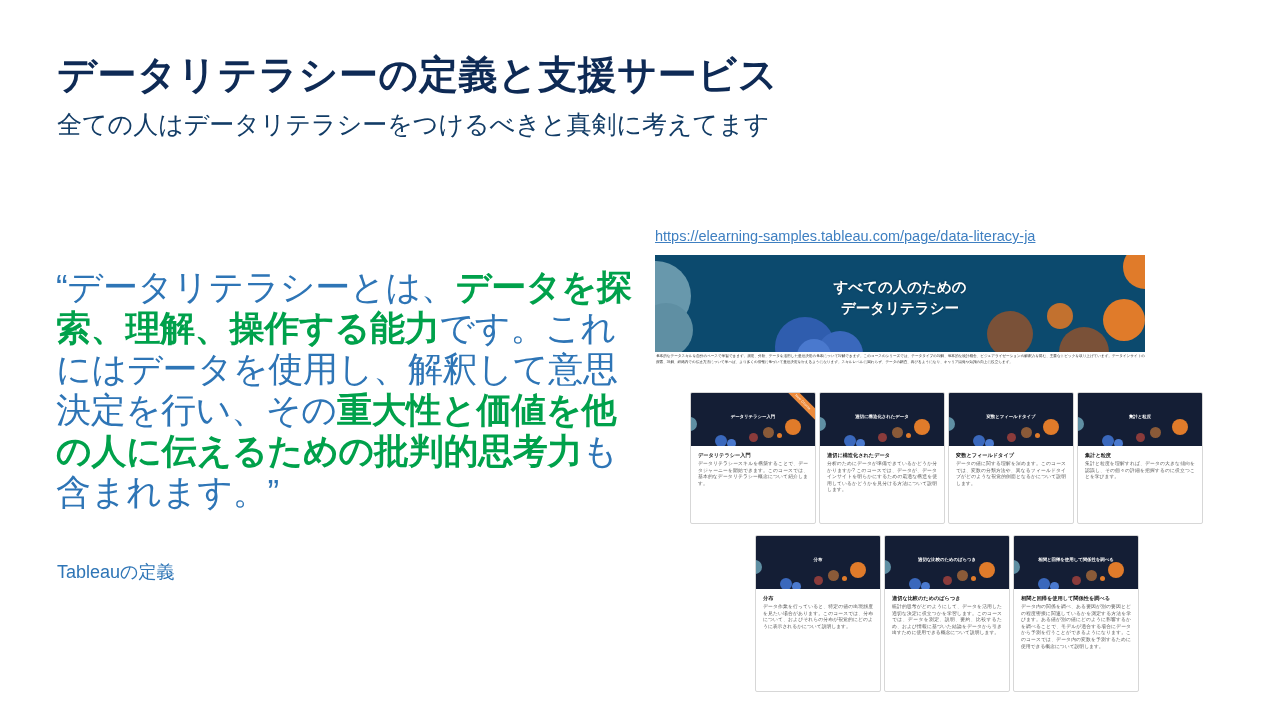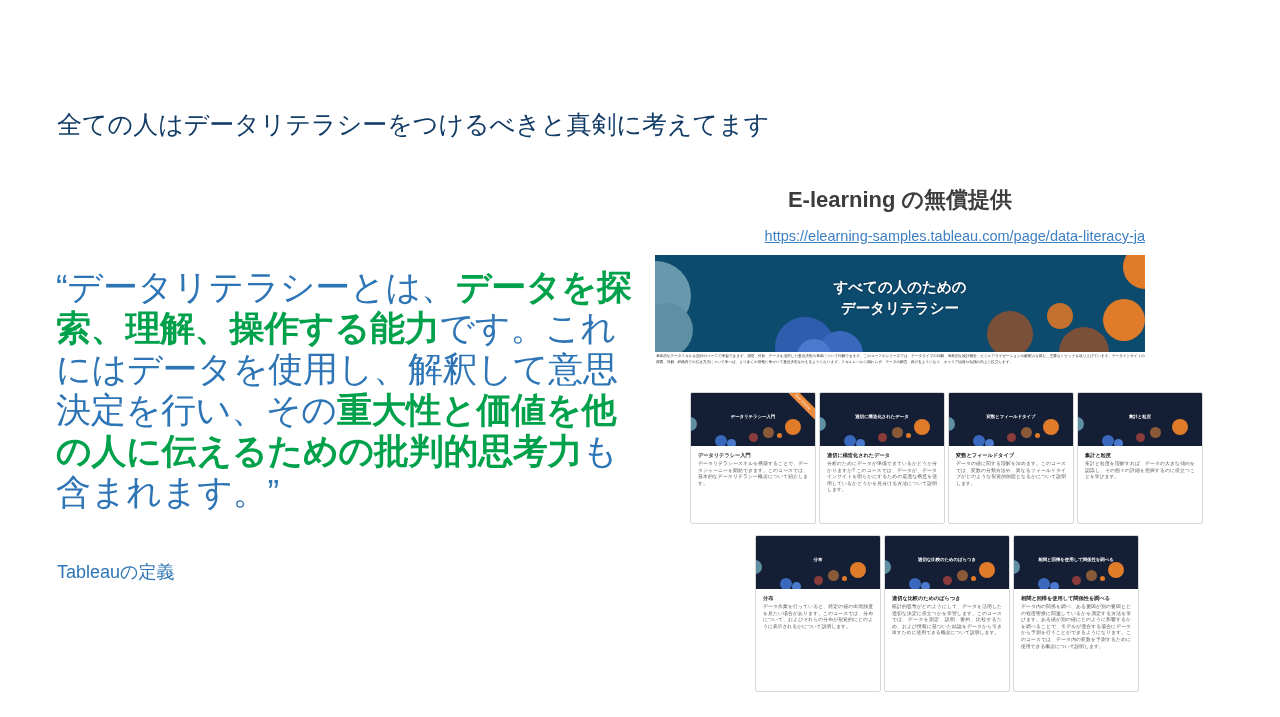--- a/index.html
+++ b/index.html
@@ -37,21 +37,21 @@
     font-size:18px;color:#2E75B6;margin-top:36px;
   }
 
   
   .rc-title{
     position:absolute;left:655px;top:185px;width:490px;
     text-align:center;font-size:22px;font-weight:bold;color:#3D3D3D;
   }
   .rc-url{
     position:absolute;left:655px;top:228px;width:490px;
-    text-align:right;font-size:14.5px;color:#3E7FC1;
+    text-align:left;font-size:14.5px;color:#3E7FC1;
     text-decoration:underline;cursor:pointer;
   }
 
   
   .shot{
     position:absolute;left:655px;top:255px;width:490px;height:455px;
     background:#ffffff;overflow:hidden;
   }
   .hero{
     position:relative;width:490px;height:97px;
@@ -99,28 +99,28 @@
     transform:rotate(45deg);
     font-size:3.4px;text-align:center;padding:2px 0;z-index:9;
     letter-spacing:.2px;
   }
 </style>
 </head>
 <body>
 
 <div class="slide">
 
+  <div class="title">データリテラシーの定義と支援サービス</div>
   <div class="subtitle">全ての人はデータリテラシーをつけるべきと真剣に考えてます</div>
 
   <div class="quote">
     <span class="b">“データリテラシーとは、</span><span class="g">データを</span><span class="g">探索、理解、操作する能力</span><span class="b">です。こ</span><span class="b">れにはデータを使用し、解釈して意</span><span class="b">思決定を行い、その</span><span class="g">重大性と価値を</span><span class="g">他の人に伝えるための批判的思考力</span><span class="b">も含まれます。”</span>
   </div>
   <div class="attrib">Tableauの定義</div>
 
-  <div class="rc-title">E-learning の無償提供</div>
   <div class="rc-url">https://elearning-samples.tableau.com/page/data-literacy-ja</div>
 
   <div class="shot">
 
     <div class="hero">
       <span class="c" style="left:-34px;top:6px;width:70px;height:70px;background:#6E9CAF;opacity:.95;"></span>
       <span class="c" style="left:-16px;top:48px;width:54px;height:54px;background:#5F8FA3;"></span>
       <span class="c" style="left:120px;top:62px;width:60px;height:60px;background:#2F5DAE;"></span>
       <span class="c" style="left:162px;top:76px;width:46px;height:46px;background:#3A68BC;"></span>
       <span class="c" style="left:142px;top:84px;width:34px;height:34px;background:#4A79CE;"></span>

